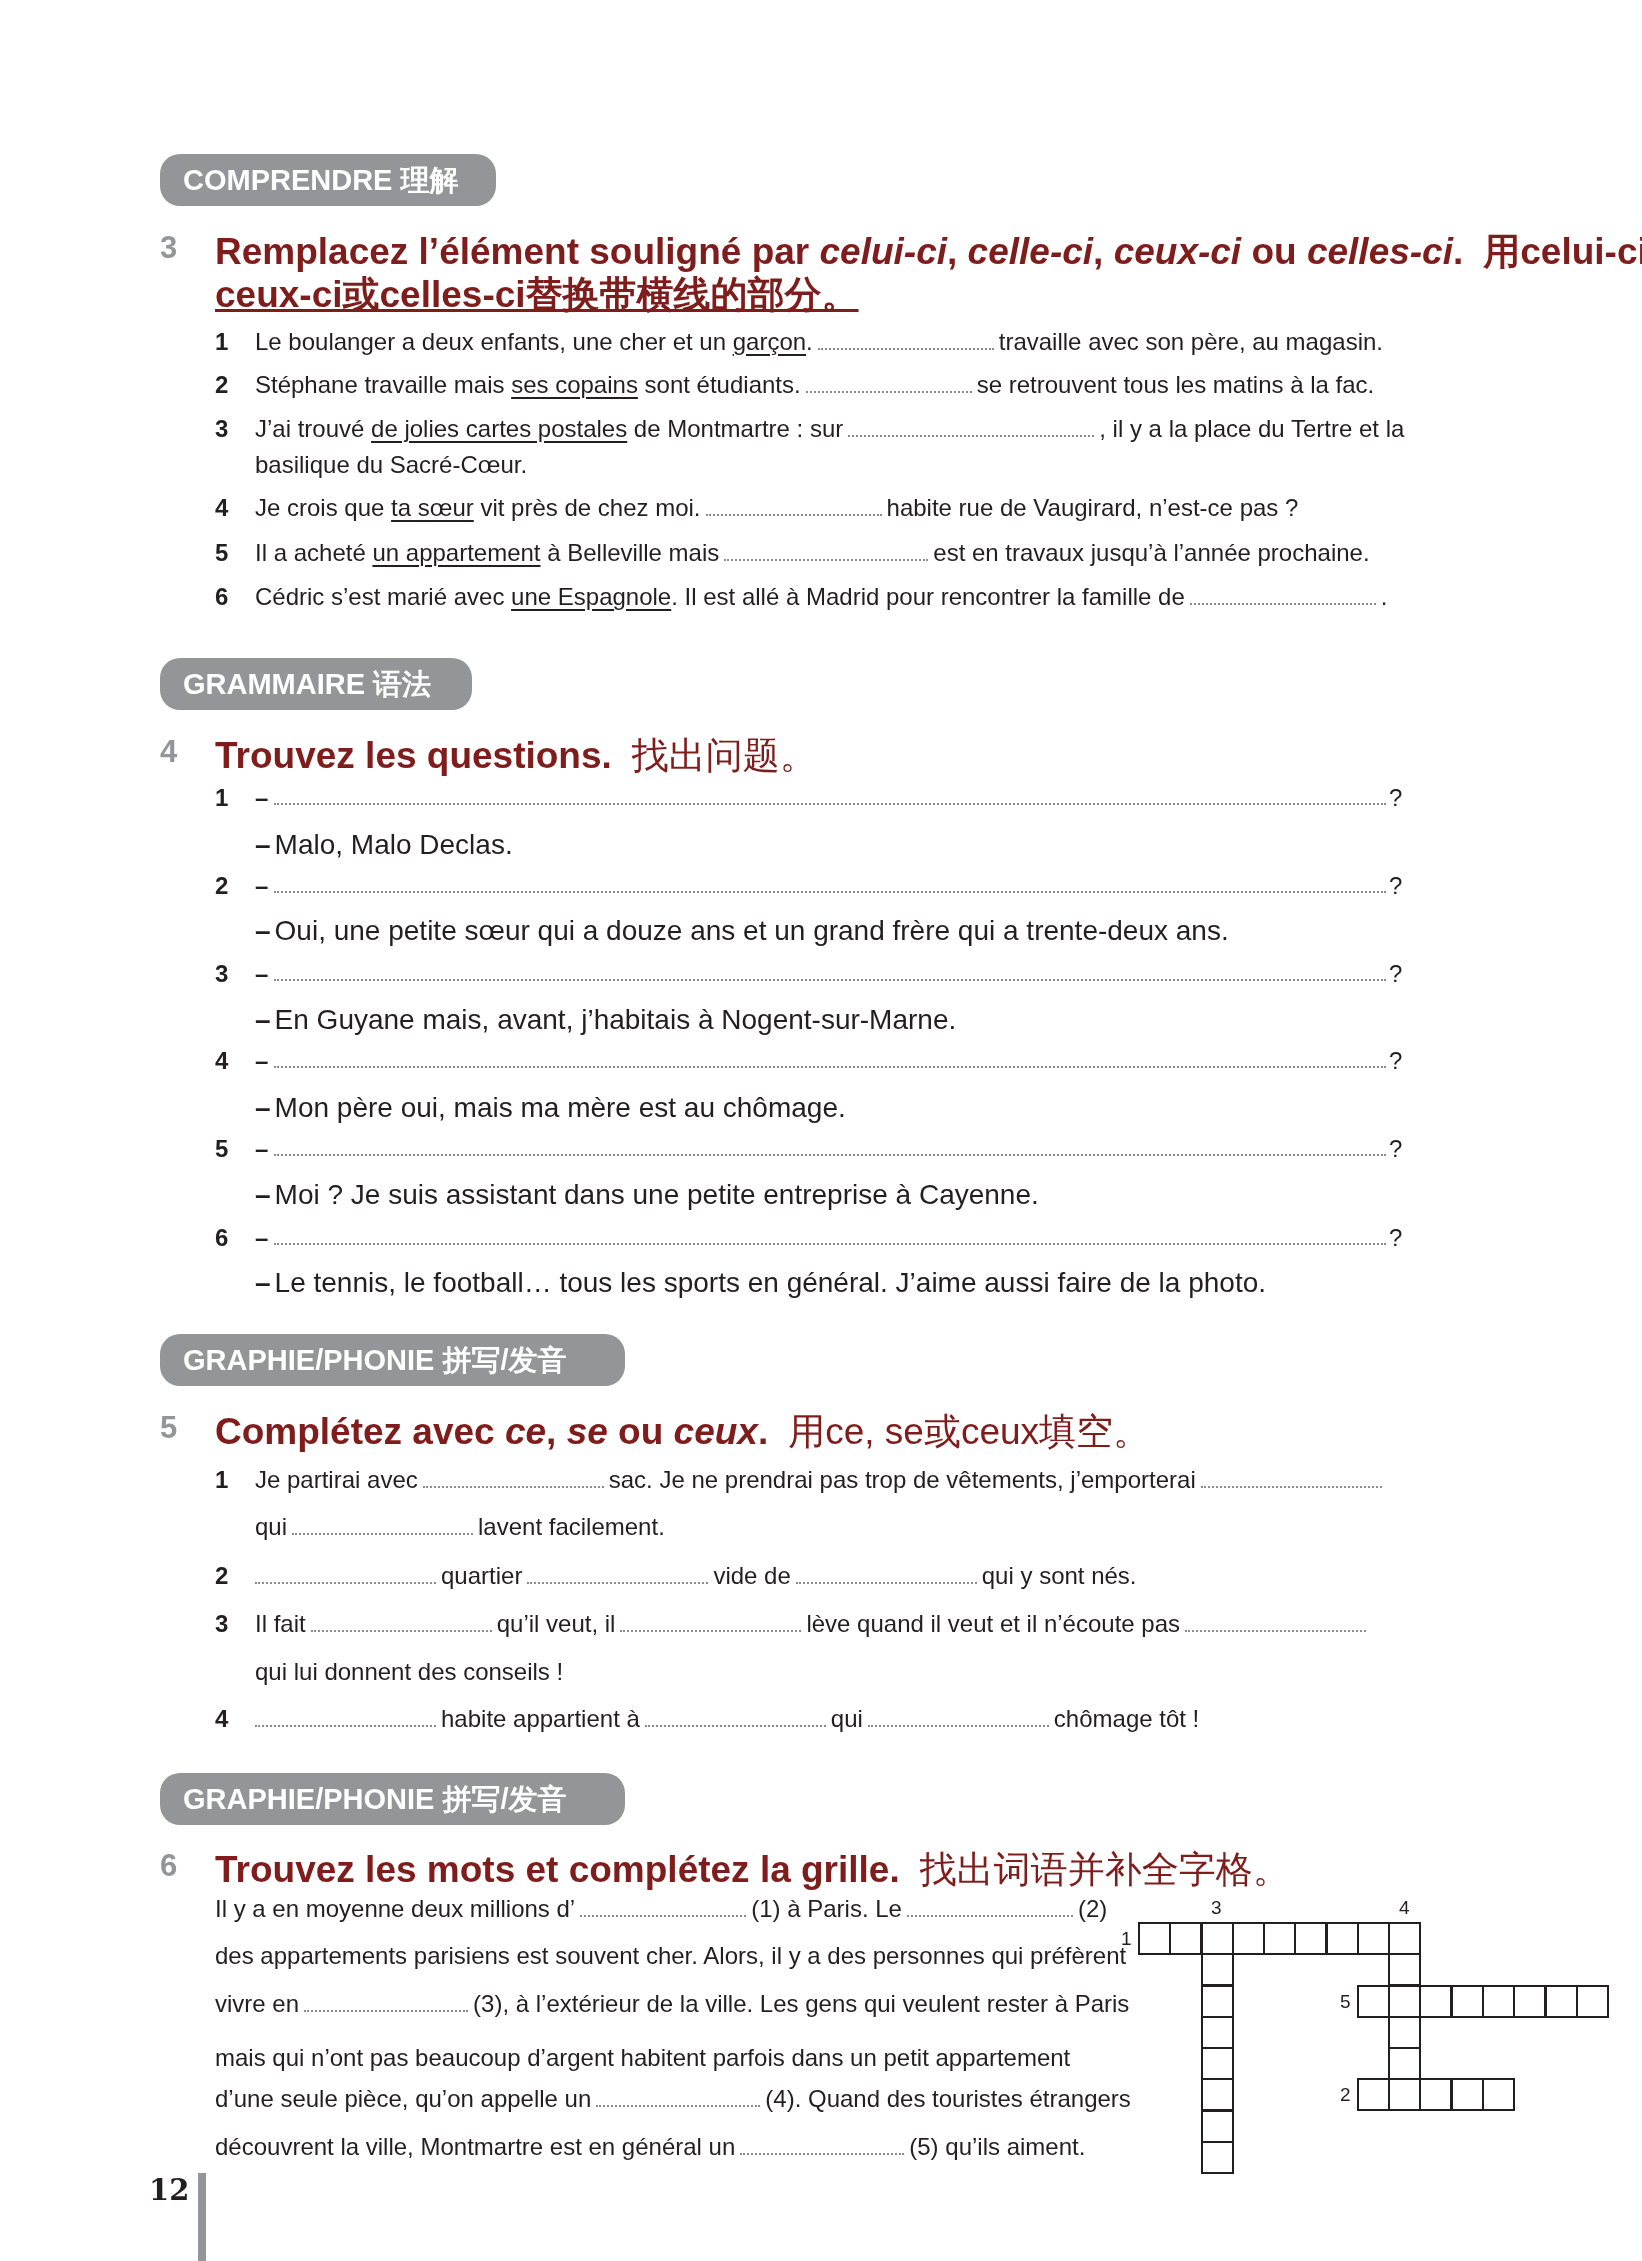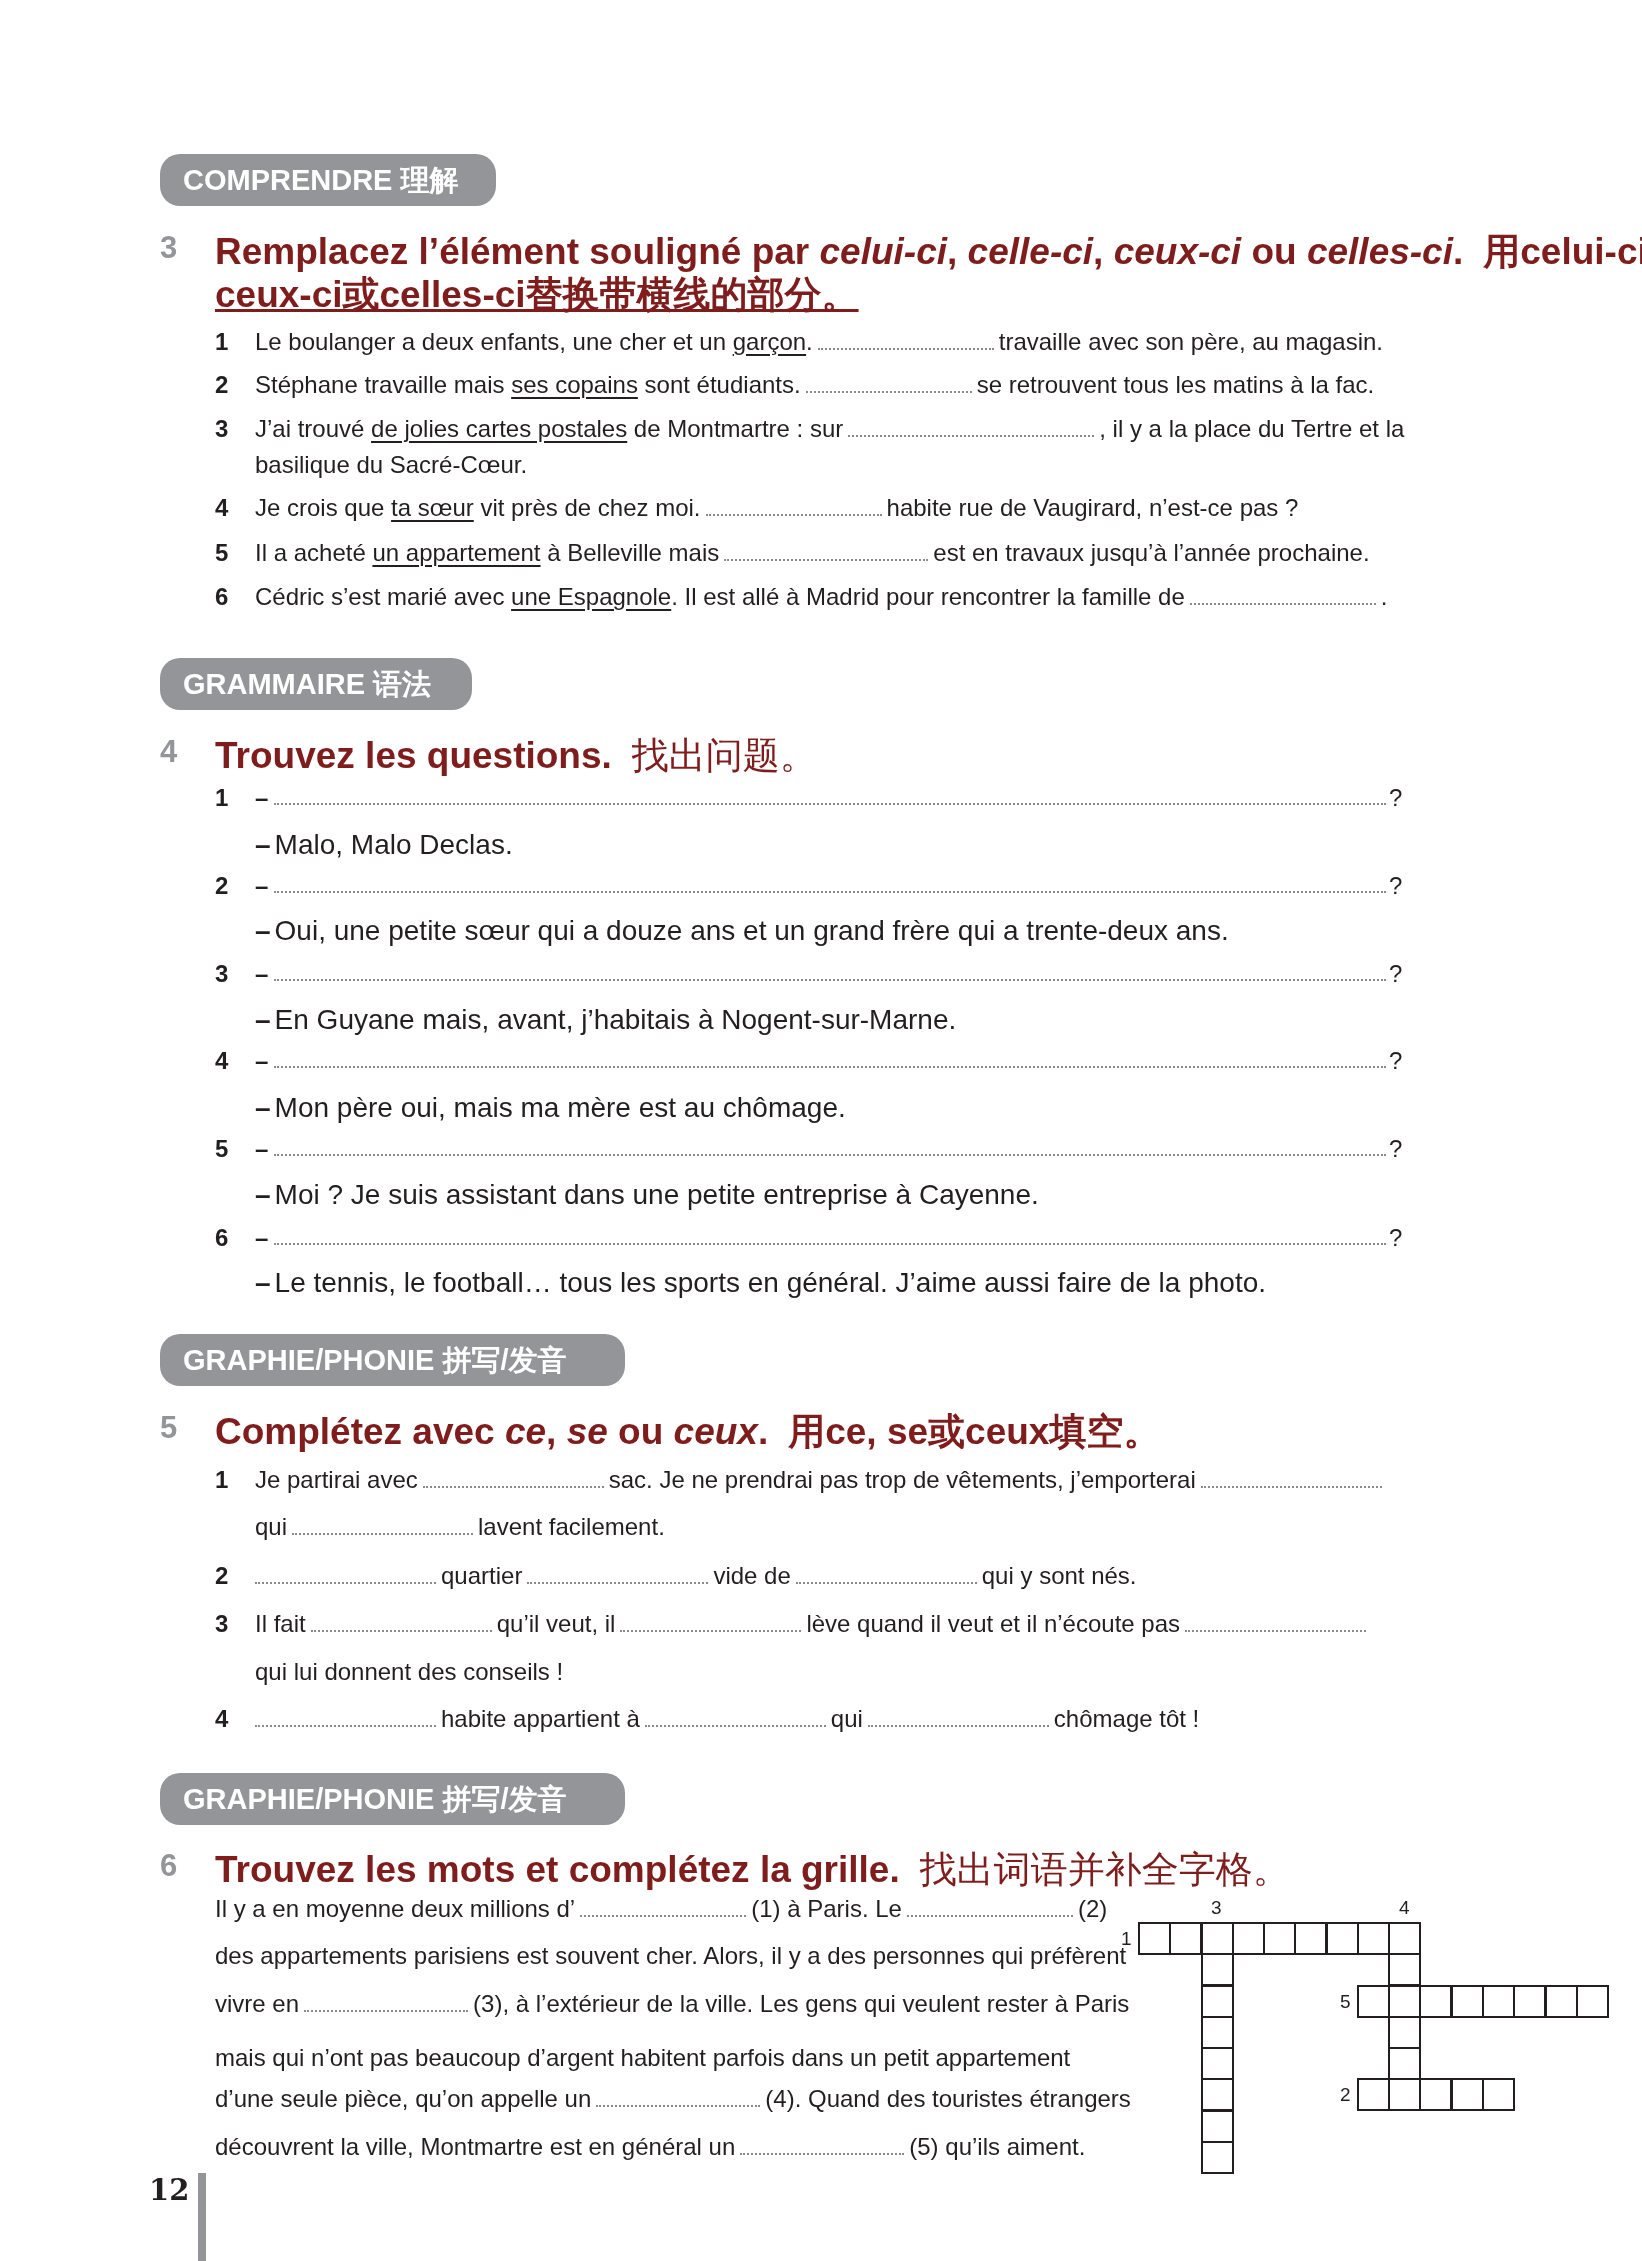--- a/index.html
+++ b/index.html
@@ -79,21 +79,21 @@
     <div class="qline" style="top: 1137px;"><span class="num">5</span><span class="dash">–</span><span class="qdots"></span><span class="qmark">?</span></div>
     <div class="ans" style="top: 1181px;"><b>–</b><span>Moi ? Je suis assistant dans une petite entreprise à Cayenne.</span></div>
     <div class="qline" style="top: 1226px;"><span class="num">6</span><span class="dash">–</span><span class="qdots"></span><span class="qmark">?</span></div>
     <div class="ans" style="top: 1269px;"><b>–</b><span>Le tennis, le football… tous les sports en général. J’aime aussi faire de la photo.</span></div>
   </div>
 
 <div class="pill" style="top:1334px;width:465px;">GRAPHIE/PHONIE 拼写/发音</div>
 
 <div class="exnum" style="top:1412px;">5</div>
 <div class="exhead" style="top:1413px;">
-  <span>Complétez avec </span><i>ce</i><span>, </span><i>se</i><span> ou </span><i>ceux</i><span>.</span><span class="zh" style="font-weight:bold;">用ce, se或ceux填空。</span>
+  <span>Complétez avec </span><i>ce</i><span>, </span><i>se</i><span> ou </span><i>ceux</i><span>.</span><span class="zh" style="font-weight:normal;">用ce, se或ceux填空。</span>
 </div>
 
 <div class="line" style="top:1468px;">
   <span class="num">1</span><span>Je partirai avec</span><span class="blank" style="width:181px;"></span><span>sac. Je ne prendrai pas trop de vêtements, j’emporterai</span><span class="blank" style="width:181px;"></span>
 </div>
 <div class="cont" style="top:1515px;">
   <span>qui</span><span class="blank" style="width:181px;"></span><span>lavent facilement.</span>
 </div>
 <div class="line" style="top:1564px;">
   <span class="num">2</span><span class="blank" style="width:181px;margin-left:0;"></span><span>quartier</span><span class="blank" style="width:181px;"></span><span>vide de</span><span class="blank" style="width:181px;"></span><span>qui y sont nés.</span>

